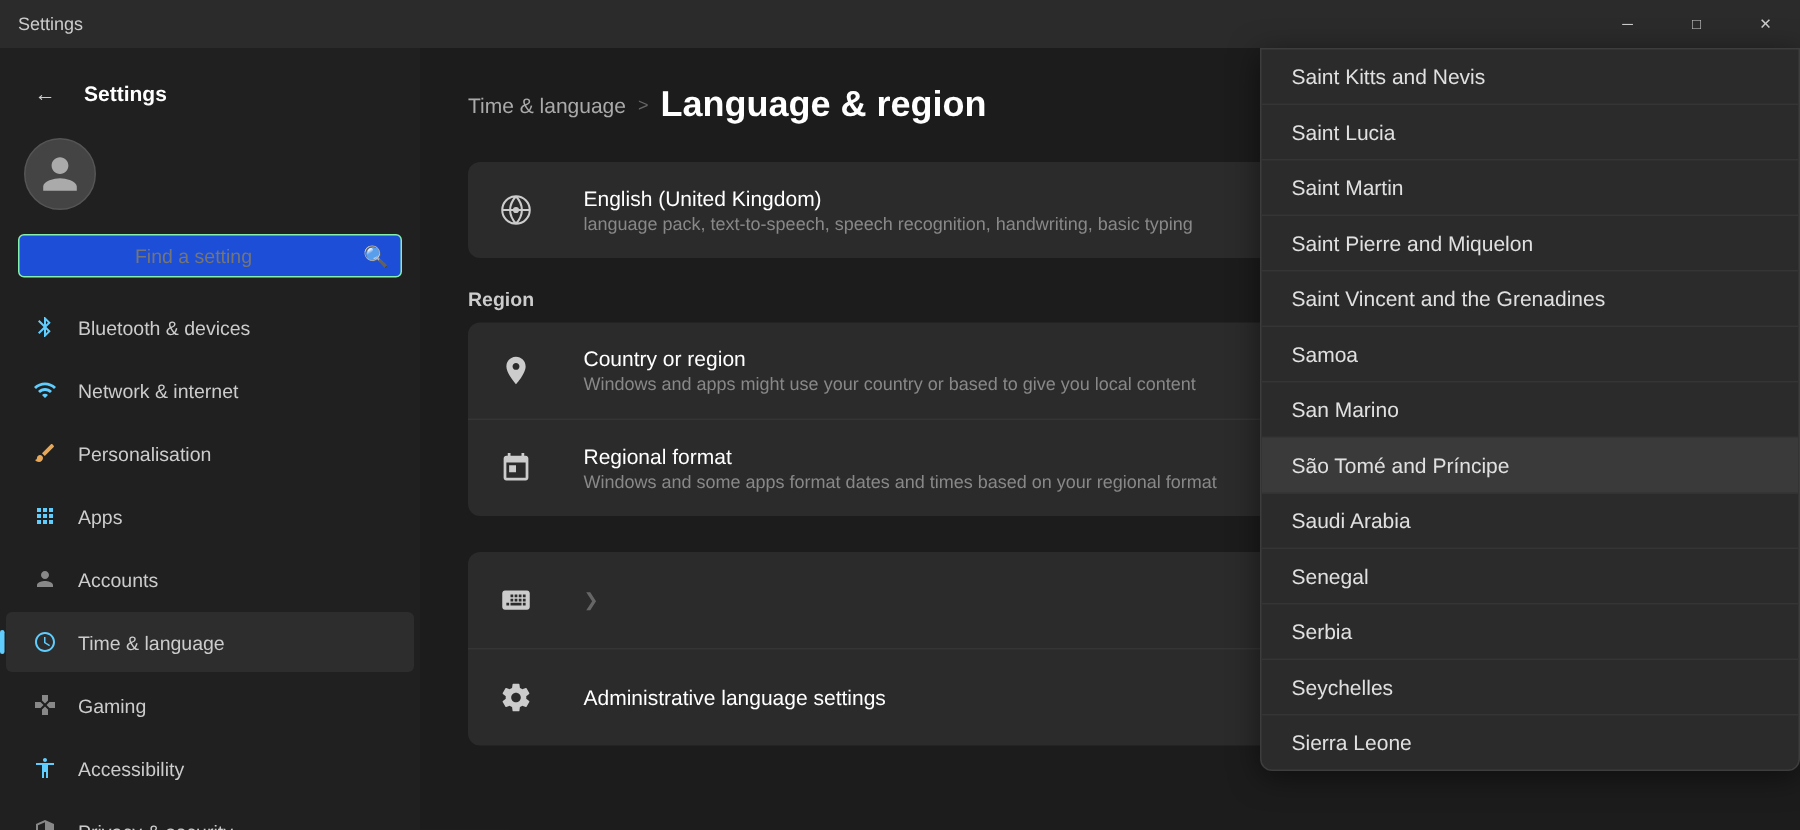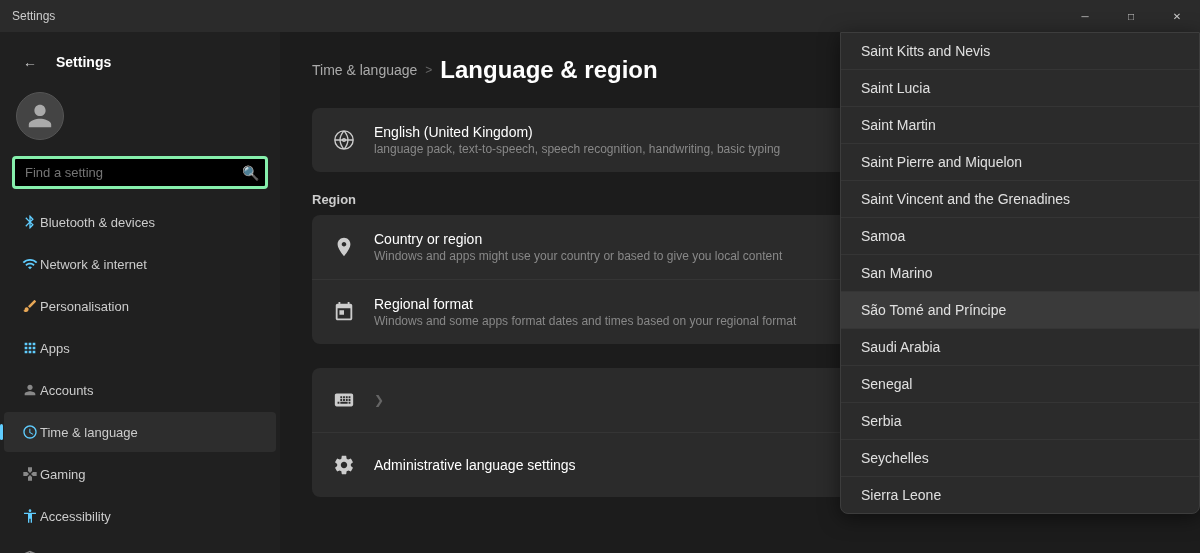--- a/index.html
+++ b/index.html
@@ -117,45 +117,46 @@
     }
 
     .search-box {
       margin: 8px 12px;
       position: relative;
       display: flex;
       align-items: center;
     }
     .search-input {
       width: 100%;
-      background: #000000;
-      border: 3px solid #86efac;
+      background: #1d4ed8;
+      border: 1px solid #86efac;
       border-radius: 4px;
       color: #cccccc;
       font-size: 13px;
       padding: 6px 32px 6px 10px;
       outline: none;
+      text-align: center;
     }
     .search-icon-wrap {
       position: absolute;
       right: 8px;
       color: #888;
       font-size: 14px;
     }
 
     .sidebar-nav {
       display: flex;
       flex-direction: column;
       padding: 4px 0;
     }
 
     .nav-item {
       display: flex;
       align-items: center;
-      gap: 0;
+      gap: 12px;
       padding: 10px 16px;
       cursor: pointer;
       border-radius: 4px;
       margin: 1px 4px;
       font-size: 13px;
       color: #cccccc;
       position: relative;
     }
     .nav-item.active {
       background: #2d2d2d;
@@ -236,21 +237,21 @@
     .settings-card {
       background: #2b2b2b;
       border-radius: 8px;
       overflow: hidden;
       margin-bottom: 4px;
     }
 
     .settings-row {
       display: flex;
       align-items: center;
-      gap: 14px;
+      gap: 29px;
       padding: 16px 16px;
       border-bottom: 1px solid #353535;
       cursor: pointer;
     }
     .settings-row:last-child { border-bottom: none; }
 
     .row-icon {
       width: 32px;
       height: 32px;
       display: flex;

